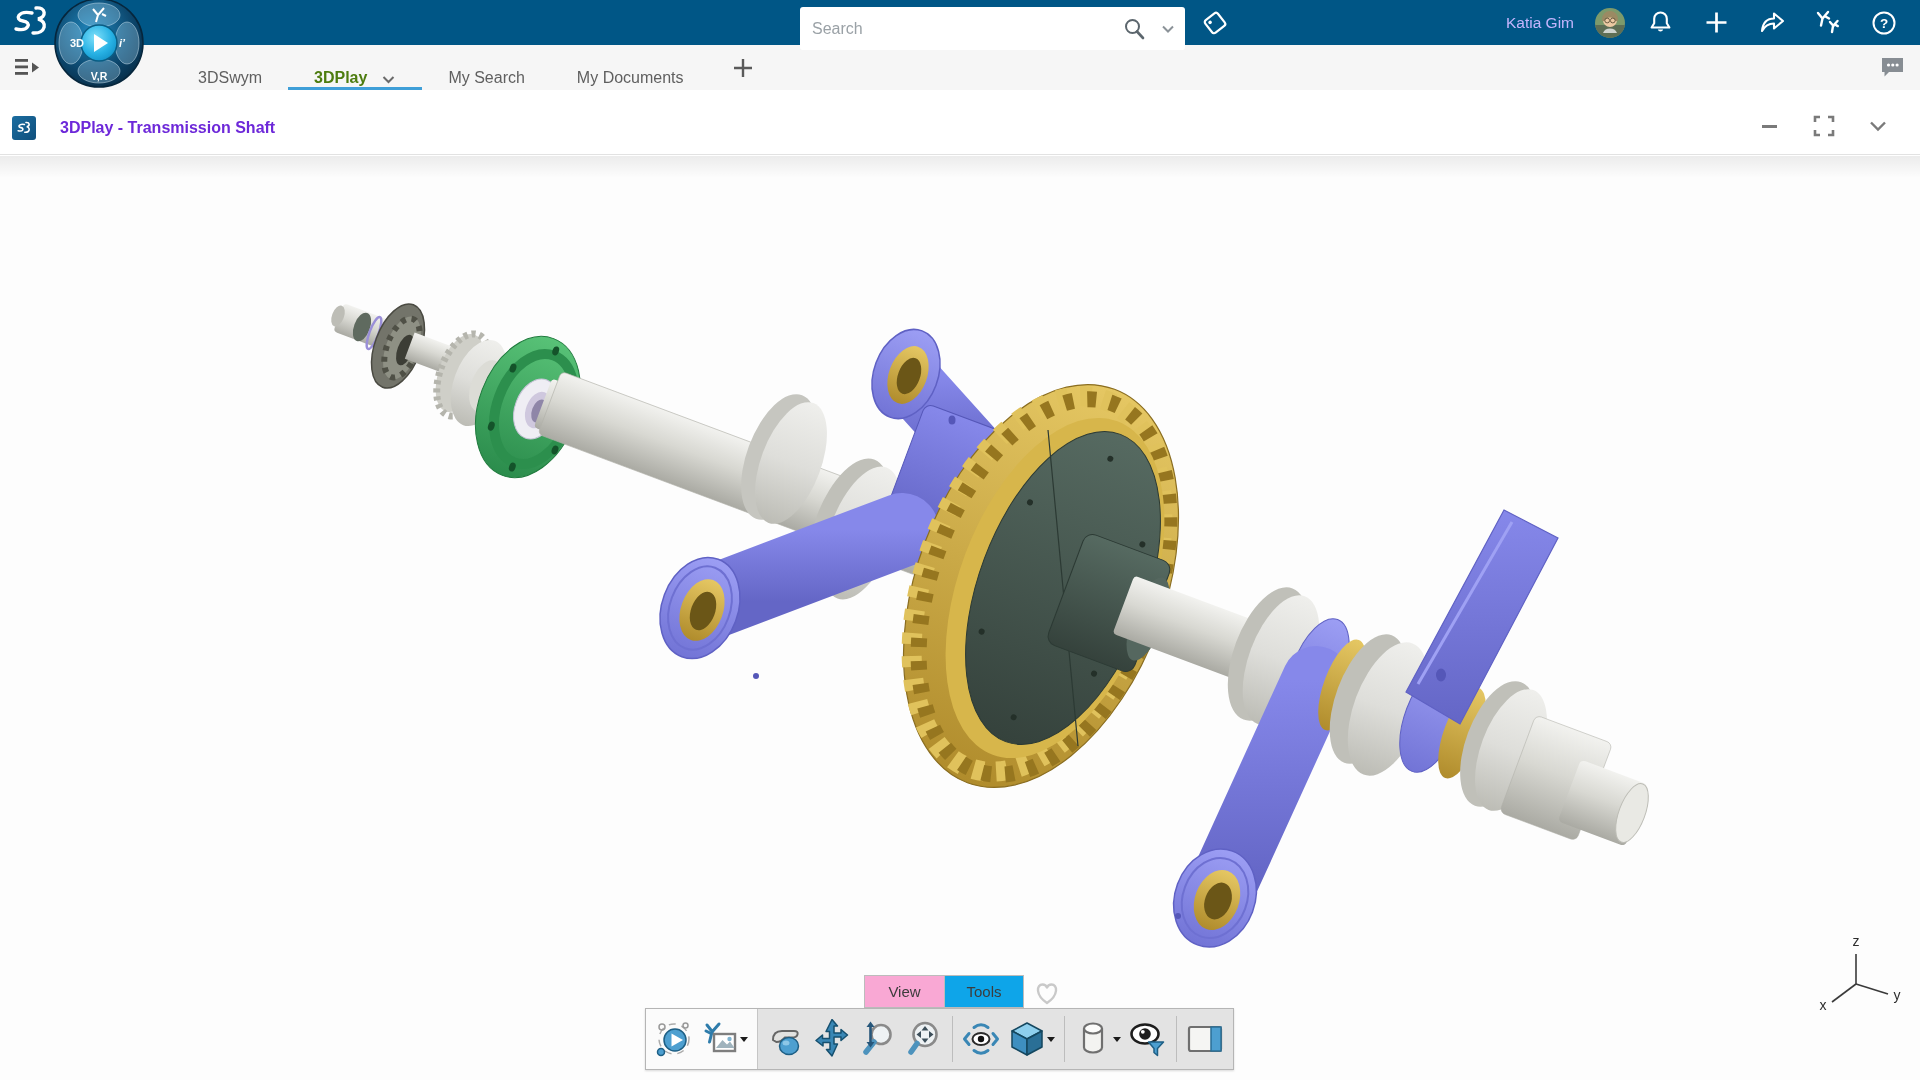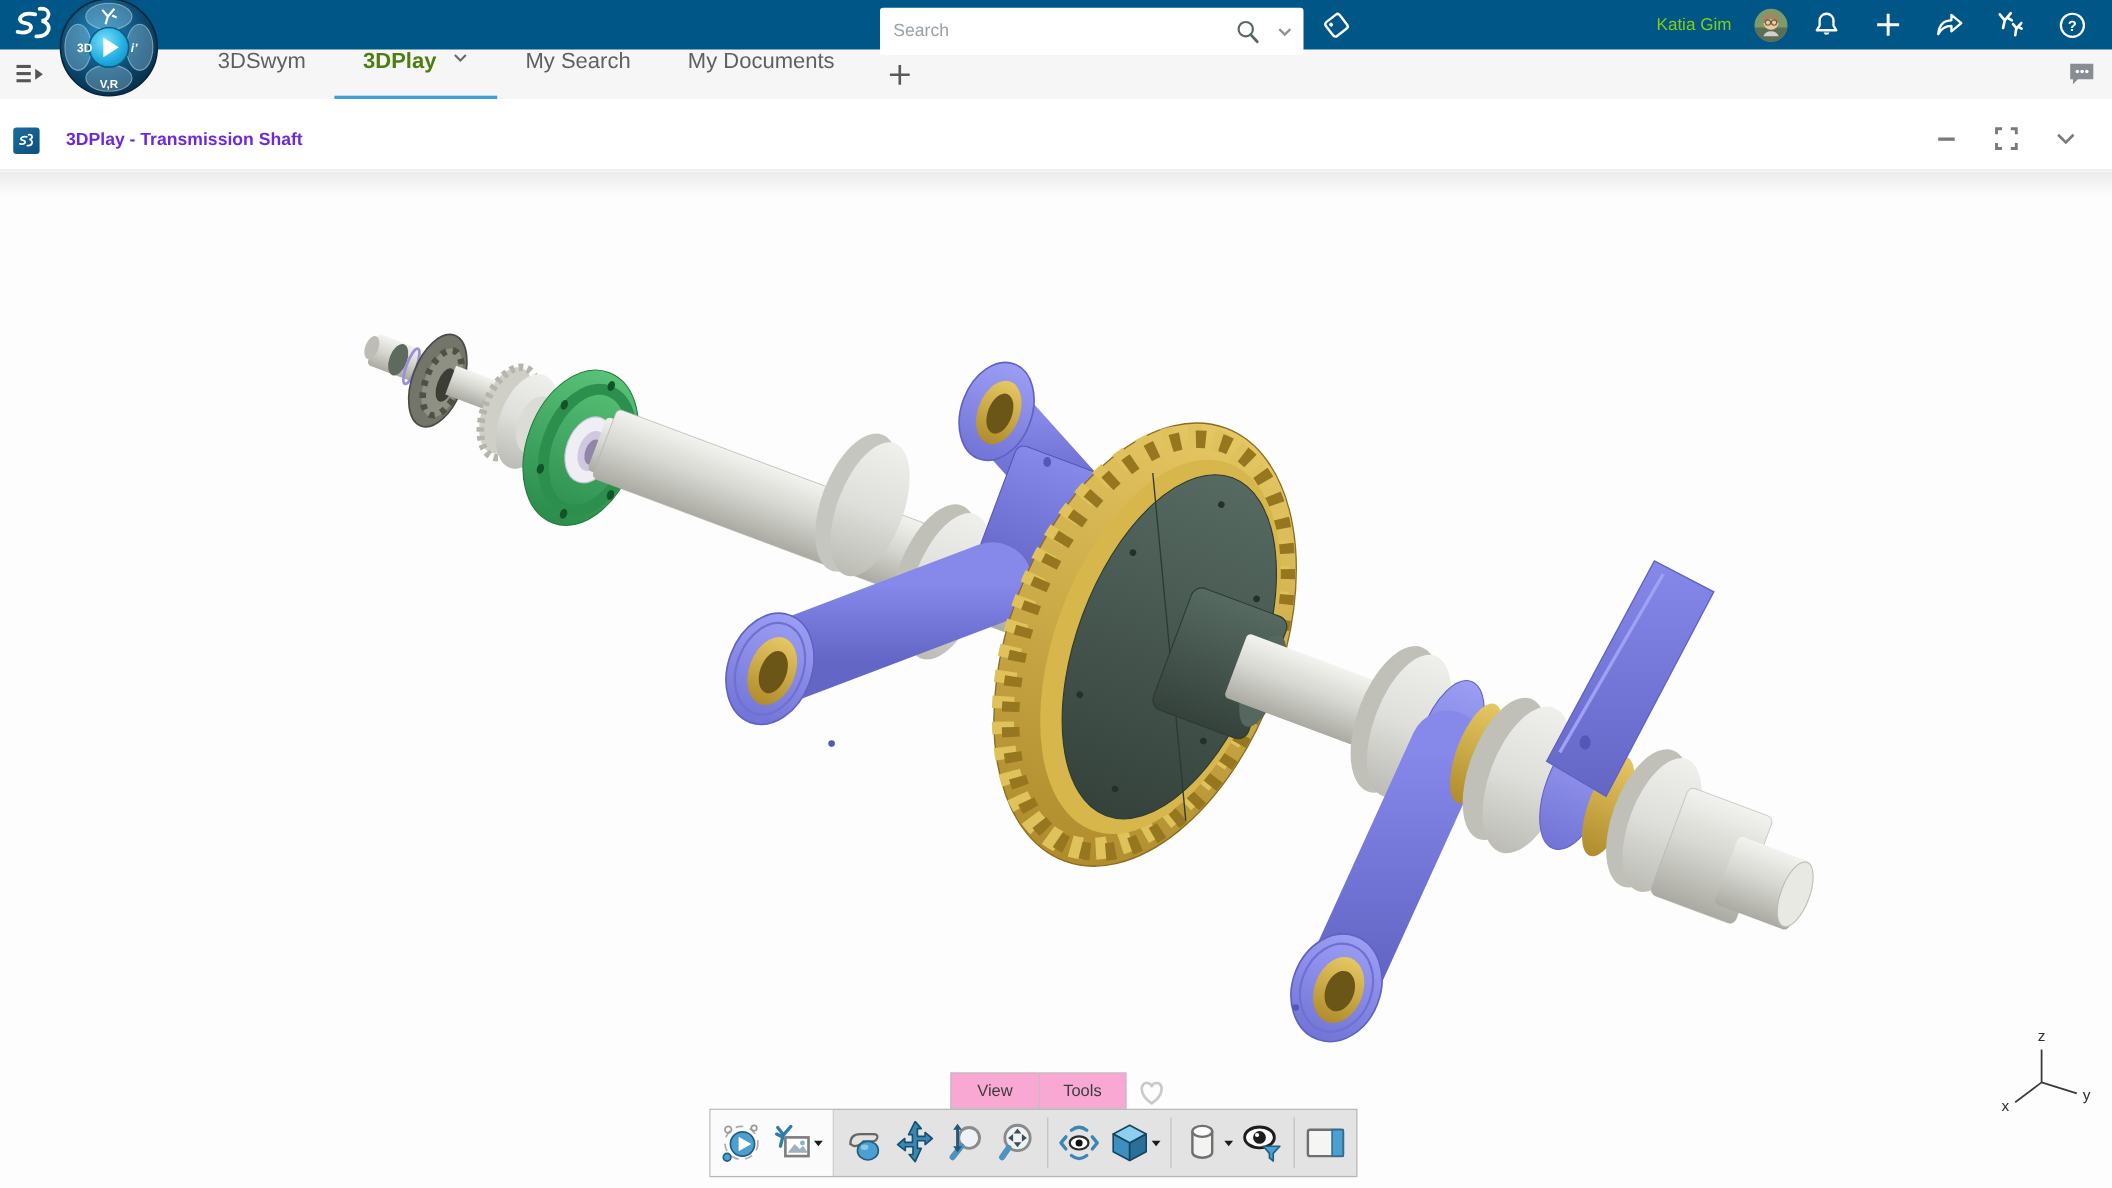--- a/index.html
+++ b/index.html
@@ -24,32 +24,32 @@
     font-size:16px; color:#333; padding:0 12px; font-family:"Liberation Sans",sans-serif; }
   .search input::placeholder { color:#9aa1a6; }
   .search .sbtn { width:34px; height:31px; display:flex; align-items:center;
     justify-content:center; cursor:pointer; }
 
   .tag-btn { position:absolute; left:1198px; top:8px; width:34px; height:30px;
     display:flex; align-items:center; justify-content:center; }
 
   .user-area { position:absolute; right:8px; top:0; height:45px; display:flex;
     align-items:center; gap:0; }
-  .user-name { color:#84cc16; font-size:15.5px; margin-right:14px; }
+  .user-name { color:#c4b5fd; font-size:15.5px; margin-right:14px; }
   .topic { width:56px; height:45px; display:flex; align-items:center;
     justify-content:center; }
   .avatar-wrap { width:44px; }
 
   
   .tabbar { position:absolute; top:45px; left:0; width:1920px; height:45px;
     background:#f6f6f6; display:flex; align-items:stretch; z-index:20; }
   .panel-toggle { position:absolute; left:12px; top:9px; width:30px; height:27px; }
   .tabs { display:flex; margin-left:172px; }
-  .tab { height:45px; display:flex; align-items:flex-start; padding:0 26px;
-    font-size:20px; color:#5f5f5f; cursor:pointer; border-bottom:3px solid transparent; }
+  .tab { height:45px; display:flex; align-items:flex-end; padding:0 26px;
+    font-size:16px; color:#5f5f5f; cursor:pointer; border-bottom:3px solid transparent; }
   .tab.active { color:#4d7c0f; font-weight:bold; border-bottom-color:#3f9fd8; }
   .tab .tchev { margin-left:14px; display:inline-flex; }
   .tab-add { height:45px; display:flex; align-items:center; padding:0 14px;
     margin-left:8px; cursor:pointer; }
   .chat-btn { position:absolute; right:14px; top:10px; }
 
   
   .widget-header { position:absolute; top:90px; left:0; width:1920px; height:65px;
     background:#fff; border-bottom:1px solid #e2e2e2; z-index:10; }
   .wh-inner { position:absolute; left:12px; top:26px; display:flex; align-items:center; }
@@ -65,21 +65,21 @@
   .viewport { position:absolute; top:156px; left:0; width:1920px; height:924px;
     background:#fdfdfd; }
   .viewport::before { content:""; position:absolute; top:0; left:0; right:0;
     height:22px; background:linear-gradient(180deg, rgba(0,0,0,.07), rgba(0,0,0,0)); }
   .model-svg { position:absolute; top:0; left:0; }
 
   
   .ptabs { position:absolute; left:864px; top:819px; display:flex; z-index:5; }
   .ptab { width:80px; height:33px; display:flex; align-items:center;
     justify-content:center; font-size:15px; color:#3c3c3c;
-    border:1px solid #bcbcbc; background:#f9a8d4; cursor:pointer; }
+    border:1px solid #bcbcbc; background:#0ea5e9; cursor:pointer; }
   .ptab.active { background:#f9a8d4; border-right:none; }
   .heart { position:absolute; left:1030px; top:822px; }
 
   .ptoolbar { position:absolute; left:645px; top:852px; height:62px;
     display:flex; align-items:center; background:#e3e3e3;
     border:1px solid #b5b5b5; box-shadow:0 1px 2px rgba(0,0,0,.15); z-index:5; }
   .tb-white { background:#fbfbfb; height:100%; display:flex; align-items:center;
     padding:0 5px; border-right:1px solid #c6c6c6; }
   .tb-gray { display:flex; align-items:center; padding:0 5px; height:100%; }
   .tbtn { width:46px; height:48px; display:flex; align-items:center;

